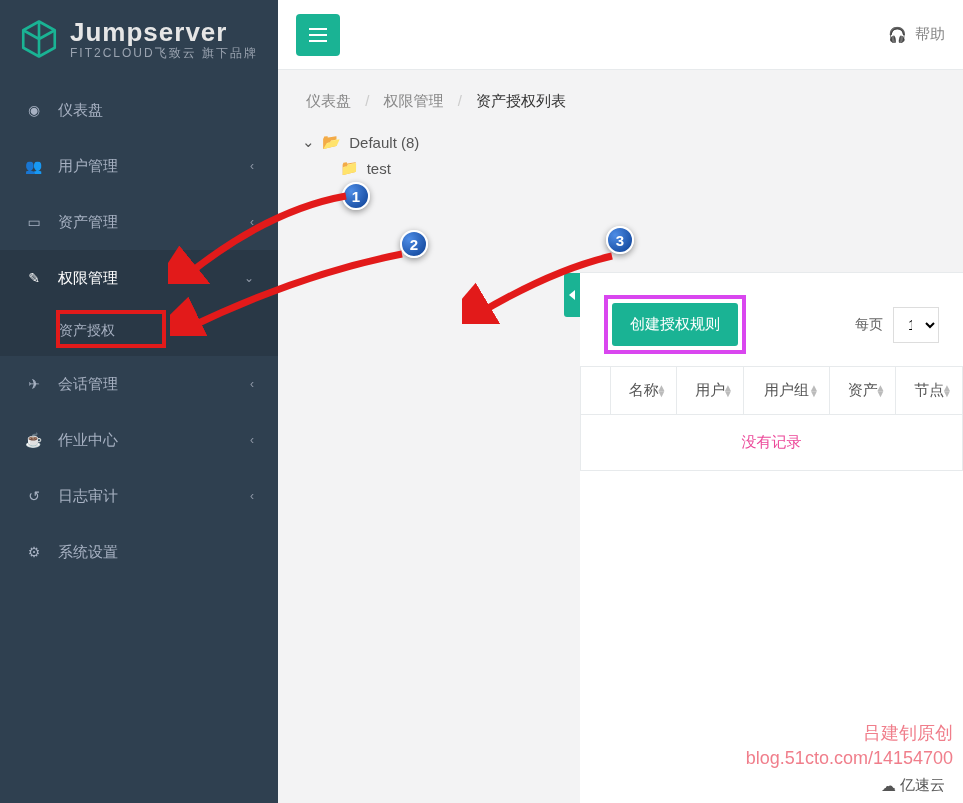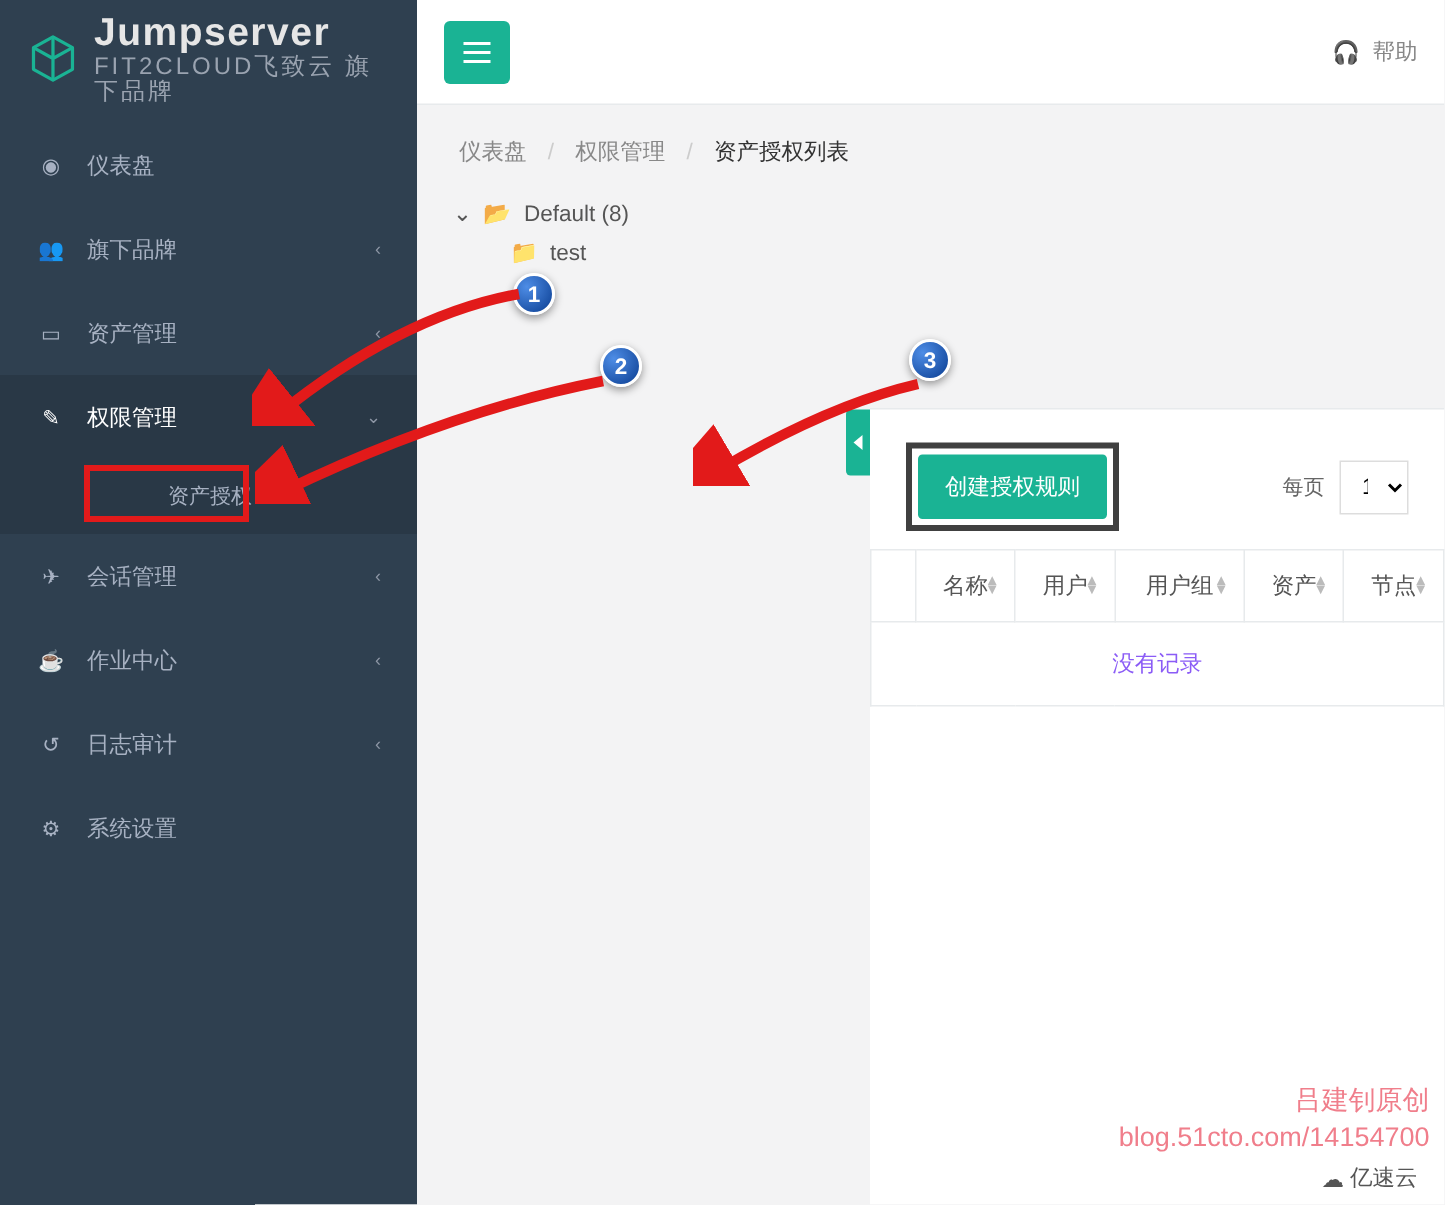--- a/index.html
+++ b/index.html
@@ -2,54 +2,54 @@
 <html><head>
 <meta charset="utf-8">
 <style>
 * { margin:0; padding:0; box-sizing:border-box; font-family:"Microsoft YaHei","PingFang SC",Arial,sans-serif; }
 body { background:#f3f3f4; color:#676a6c; font-size:14px; overflow:hidden; width:963px; height:803px; position:relative; }
 .sidebar { position:absolute; left:0; top:0; width:278px; height:803px; background:#2f4050; color:#a7b1c2; }
 .logo-wrap { height:78px; padding:0 18px; display:flex; align-items:center; gap:10px; }
 .logo-mark { width:42px; height:42px; color:#1ab394; }
 .logo-text { line-height:1.1; }
 .logo-text .brand { font-size:26px; font-weight:600; color:#e6e6e6; letter-spacing:1px; }
-.logo-text .sub { font-size:16px; color:#9aa3b0; letter-spacing:2px; }
+.logo-text .sub { font-size:12px; color:#9aa3b0; letter-spacing:2px; }
 .nav { margin-top:4px; }
 .nav-item { display:flex; align-items:center; padding:0 24px; height:56px; cursor:pointer; font-size:15px; position:relative; }
 .nav-item .nic { width:20px; text-align:center; margin-right:14px; font-size:14px; }
 .nav-item .chev { position:absolute; right:24px; font-size:12px; color:#8e97a6; }
 .nav-item.active { background:#293846; color:#fff; }
 .nav-sub { background:#293846; }
-.nav-subitem { padding-left:112px; height:50px; display:flex; align-items:center; font-size:14px; cursor:pointer; }
+.nav-subitem { padding-left:59px; height:50px; display:flex; align-items:center; font-size:14px; cursor:pointer; }
 .annot-box { border:4px solid #e21a1a; }
 .content { position:absolute; left:278px; top:0; right:0; height:803px; background:#f3f3f4; }
 .topbar { height:70px; background:#fff; display:flex; align-items:center; padding:0 18px; border-bottom:1px solid #e7eaec; }
 .menu-btn { width:44px; height:42px; background:#1ab394; border-radius:4px; display:flex; align-items:center; justify-content:center; cursor:pointer; }
 .menu-btn .bar,.menu-btn .bar::before,.menu-btn .bar::after { content:""; display:block; width:18px; height:2px; background:#fff; position:relative; }
 .menu-btn .bar::before{ position:absolute; top:-6px; }
 .menu-btn .bar::after{ position:absolute; top:6px; }
 .top-right { margin-left:auto; display:flex; align-items:center; gap:8px; color:#888; font-size:15px; }
 .breadcrumb { padding:22px 28px 10px; font-size:15px; color:#888; }
 .breadcrumb .sep { margin:0 10px; color:#ccc; }
 .breadcrumb .cur { color:#333; font-weight:500; }
 .tree { padding:8px 20px; font-size:15px; color:#555; }
 .tree-node { display:flex; align-items:center; gap:8px; padding:4px 4px; }
 .tree-child { padding-left:42px; }
 .panel { position:absolute; left:302px; right:0; top:272px; bottom:0; background:#fff; border-top:1px solid #e7eaec; }
 .collapse-handle { position:absolute; left:-16px; top:0; width:16px; height:44px; background:#1ab394; border-radius:3px 0 0 3px; cursor:pointer; display:flex; align-items:center; justify-content:center;}
 .collapse-handle::after{content:"";border-right:6px solid #fff;border-top:5px solid transparent;border-bottom:5px solid transparent;}
 .toolbar { padding:22px 24px 10px; display:flex; align-items:center; }
 .btn-create { background:#1ab394; color:#fff; border:none; padding:12px 18px; font-size:15px; border-radius:3px; cursor:pointer; }
-.btn-create-outline { border:4px solid #404040; padding:4px; display:inline-block; }
+.btn-create-outline { border:4px solid #d946ef; padding:4px; display:inline-block; }
 .perpage { margin-left:auto; display:flex; align-items:center; gap:10px; color:#666; }
 .perpage select { height:36px; border:1px solid #ddd; padding:0 10px; font-size:15px; background:#fff; width:46px; }
 .table { width:100%; border-collapse:collapse; margin-top:2px; }
 .table th { border:1px solid #e7eaec; padding:14px 10px; font-weight:500; color:#555; font-size:15px; position:relative; }
 .sort-ic { position:absolute; right:10px; top:50%; transform:translateY(-50%); font-size:10px; color:#bbb; line-height:6px; }
-.table td.empty { text-align:center; padding:18px; color:#8b5cf6; border:1px solid #e7eaec; font-size:15px; }
+.table td.empty { text-align:center; padding:18px; color:#ec4899; border:1px solid #e7eaec; font-size:15px; }
 .badge-num { position:absolute; width:28px; height:28px; border-radius:50%; background:radial-gradient(circle at 30% 30%,#4e8de6,#0a3d91); color:#fff; font-weight:700; display:flex; align-items:center; justify-content:center; border:2px solid #fff; box-shadow:0 2px 6px rgba(0,0,0,.4); font-size:15px; }
 .arrow { position:absolute; pointer-events:none; }
 .watermark { position:absolute; right:10px; bottom:32px; color:#f07e8b; font-size:18px; text-align:right; line-height:1.4; font-family:SimSun,"宋体",serif; }
 .footer-mark { position:absolute; right:8px; bottom:6px; background:#fff; padding:2px 10px; border-radius:4px; display:flex; align-items:center; gap:4px; color:#555; font-size:15px; }
 </style>
 </head>
 <body>
 
 <div class="sidebar">
   <div class="logo-wrap">
@@ -66,21 +66,21 @@
   </div>
 
   <nav class="nav">
     <div class="nav-item">
         <span class="nic">◉</span>
         <span>仪表盘</span>
       </div>
 
     <div class="nav-item">
         <span class="nic">👥</span>
-        <span>旗下品牌</span>
+        <span>用户管理</span>
         <span class="chev">‹</span>
       </div>
 
     <div class="nav-item">
         <span class="nic">▭</span>
         <span>资产管理</span>
         <span class="chev">‹</span>
       </div>
 
     <div style="position:relative;">

